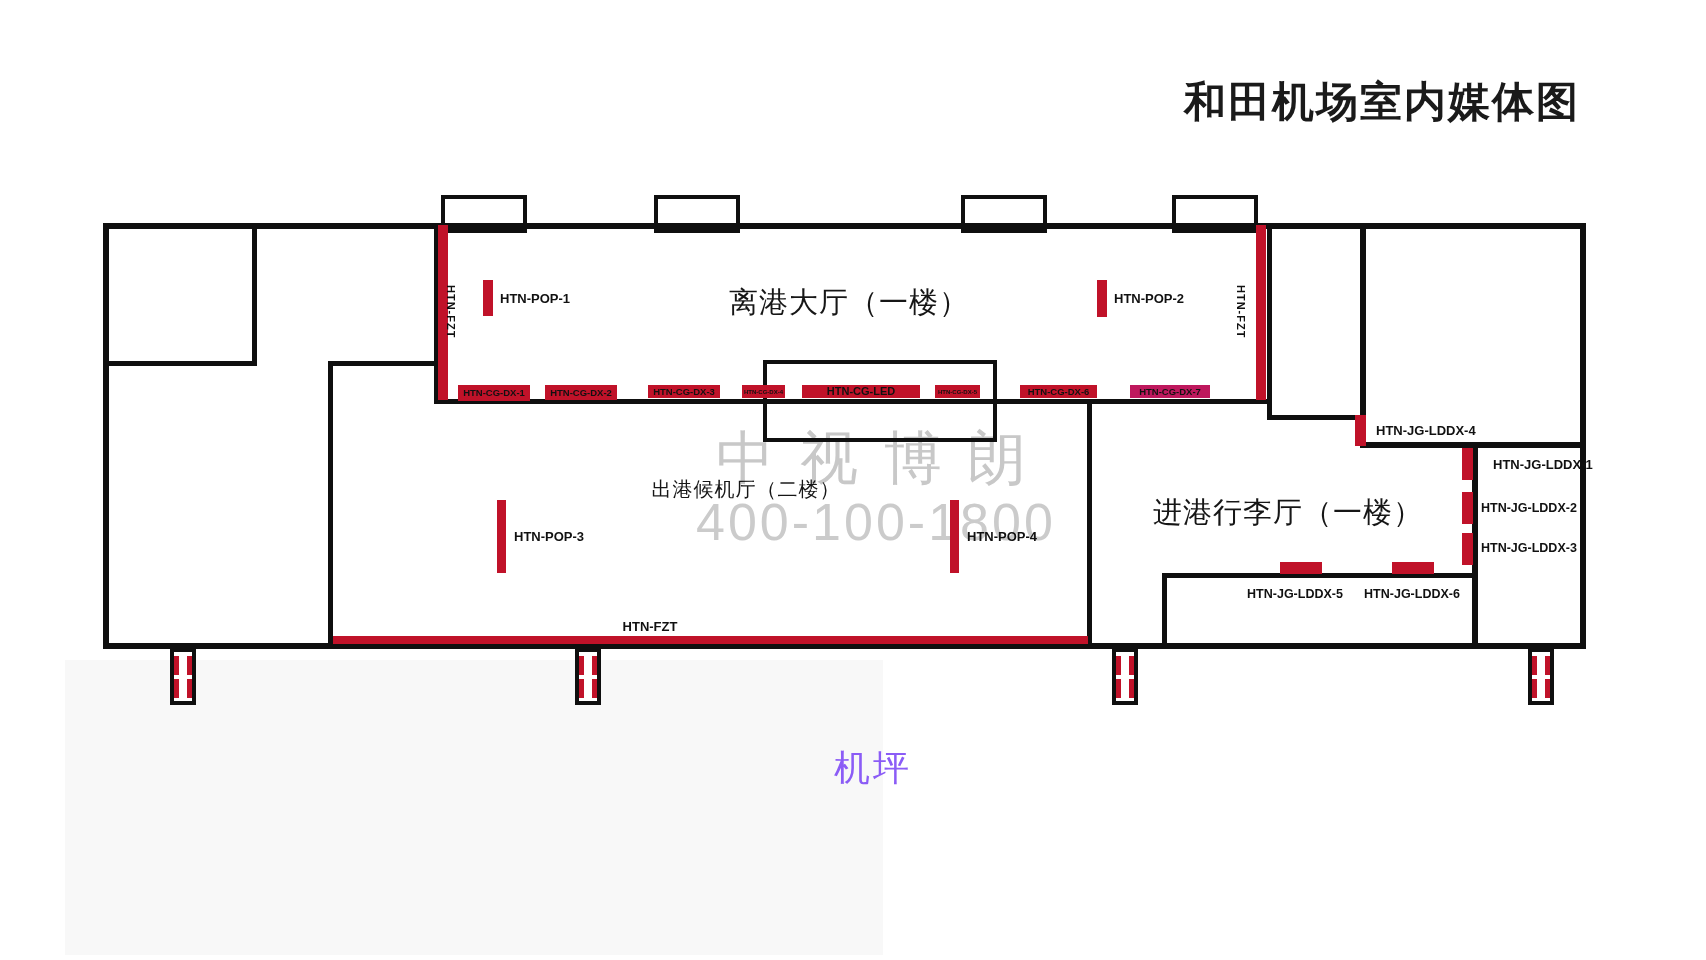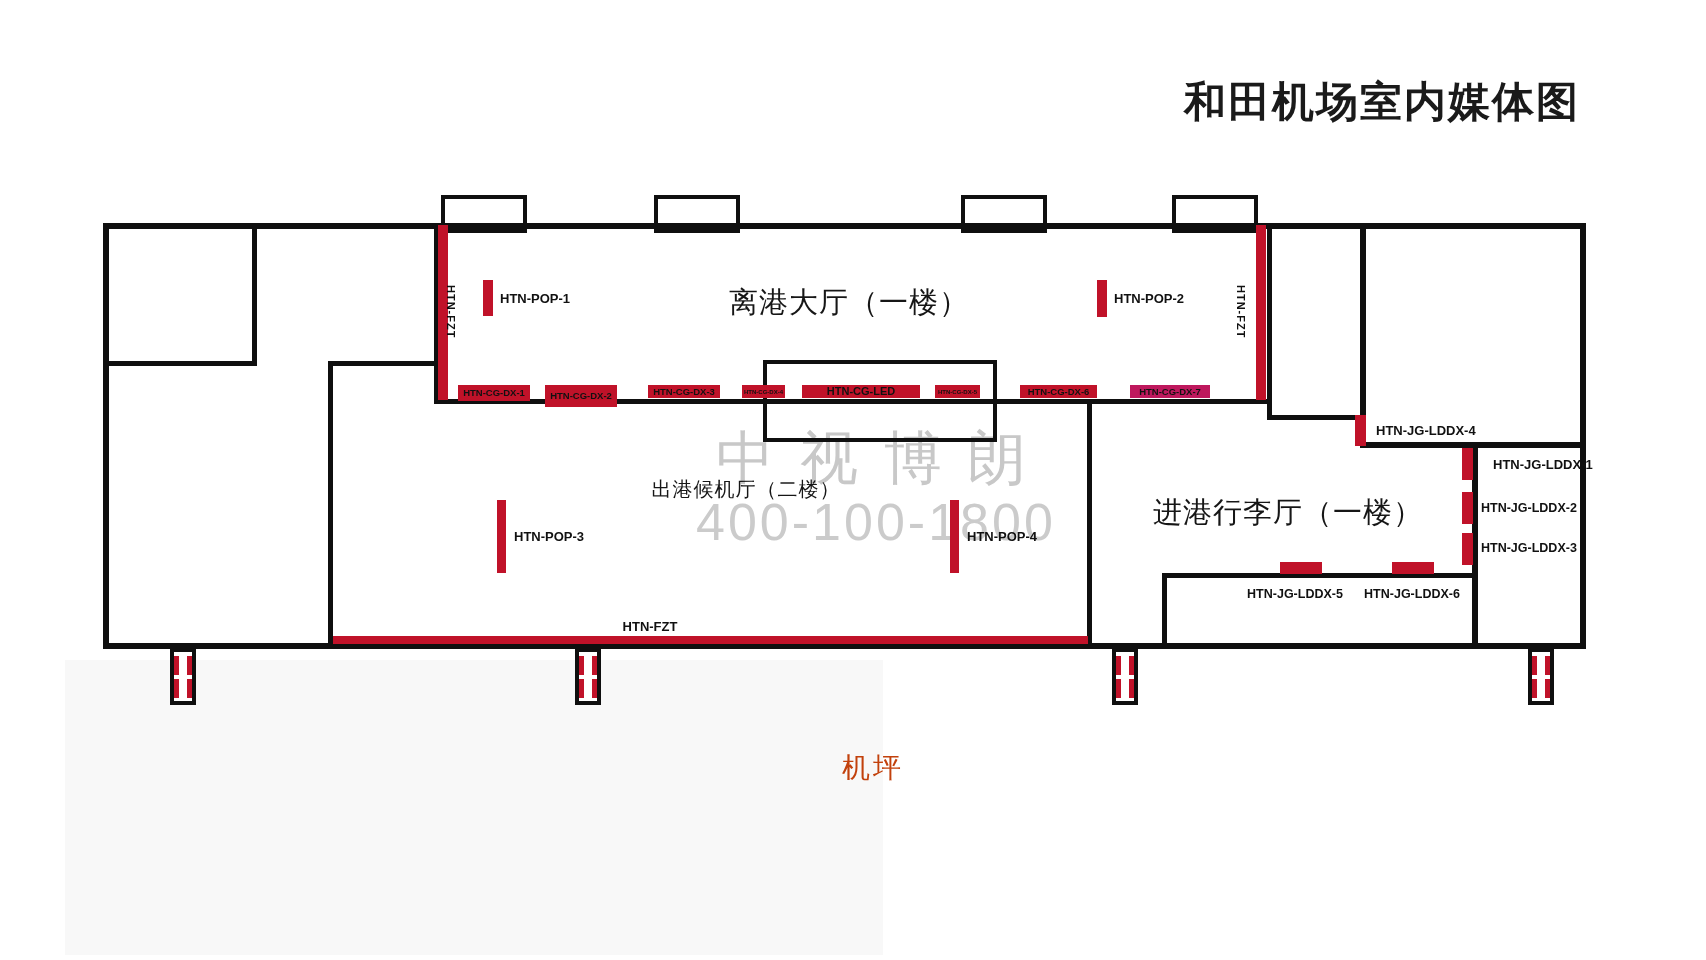--- a/index.html
+++ b/index.html
@@ -14,21 +14,21 @@
   #wm1{
     position:absolute;left:716px;top:420px;
     font-size:58px;color:#c8c8c8;letter-spacing:26px;white-space:nowrap;z-index:1;
   }
   #wm2{
     position:absolute;left:696px;top:492px;
     font-size:52px;color:#cbcbcb;letter-spacing:3px;white-space:nowrap;z-index:1;
   }
   #apron{
     position:absolute;left:873px;top:768px;transform:translate(-50%,-50%);
-    font-size:28px;color:#c2410c;letter-spacing:3px;z-index:4;white-space:nowrap;
+    font-size:36px;color:#8b5cf6;letter-spacing:3px;z-index:4;white-space:nowrap;
   }
   .wall{position:absolute;background:#0f0f0f;z-index:3;}
   .obox{position:absolute;border:4px solid #0f0f0f;background:transparent;z-index:2;box-sizing:border-box;}
   .bar{position:absolute;z-index:5;display:flex;align-items:center;justify-content:center;overflow:hidden;}
   .bar span{font-weight:bold;color:#111;white-space:nowrap;line-height:1;}
   .mlabel{position:absolute;z-index:6;font-weight:bold;color:#111;white-space:nowrap;line-height:1;}
   .mlabel.vert{writing-mode:vertical-rl;text-orientation:mixed;letter-spacing:1px;}
   .hall{position:absolute;z-index:4;color:#161616;white-space:nowrap;transform:translate(-50%,-50%);letter-spacing:1px;}
   .door{position:absolute;background:#ffffff;border:4px solid #0f0f0f;box-sizing:border-box;z-index:6;}
   .door i{position:absolute;width:5px;height:19px;}
@@ -76,21 +76,21 @@
       <div class="mlabel" style="font-size: 13px; left: 500px; top: 298px; transform: translate(0px, -50%);">HTN-POP-1</div>
       <div class="bar" style="left: 1097px; top: 280px; width: 10px; height: 37px; background: rgb(192, 18, 41);"></div>
       <div class="mlabel" style="font-size: 13px; left: 1114px; top: 298px; transform: translate(0px, -50%);">HTN-POP-2</div>
       <div class="bar" style="left: 497px; top: 500px; width: 9px; height: 73px; background: rgb(192, 18, 41);"></div>
       <div class="mlabel" style="font-size: 13px; left: 514px; top: 536px; transform: translate(0px, -50%);">HTN-POP-3</div>
       <div class="bar" style="left: 950px; top: 500px; width: 9px; height: 73px; background: rgb(192, 18, 41);"></div>
       <div class="mlabel" style="font-size: 13px; left: 967px; top: 536px; transform: translate(0px, -50%);">HTN-POP-4</div>
       <div class="bar" style="left: 458px; top: 385px; width: 72px; height: 16px; background: rgb(192, 18, 41);">
         <span style="font-size: 9.5px;">HTN-CG-DX-1</span>
       </div>
-      <div class="bar" style="left: 545px; top: 385px; width: 72px; height: 22px; background: rgb(192, 18, 41);">
+      <div class="bar" style="left: 545px; top: 385px; width: 72px; height: 15px; background: rgb(192, 18, 41);">
         <span style="font-size: 9.5px;">HTN-CG-DX-2</span>
       </div>
       <div class="bar" style="left: 648px; top: 385px; width: 72px; height: 13px; background: rgb(192, 18, 41);">
         <span style="font-size: 9.5px;">HTN-CG-DX-3</span>
       </div>
       <div class="bar" style="left: 742px; top: 385px; width: 43px; height: 13px; background: rgb(192, 18, 41);">
         <span style="font-size: 6px;">HTN-CG-DX-4</span>
       </div>
       <div class="bar" style="left: 802px; top: 385px; width: 118px; height: 13px; background: rgb(192, 18, 41);">
         <span style="font-size: 11px;">HTN-CG-LED</span>

